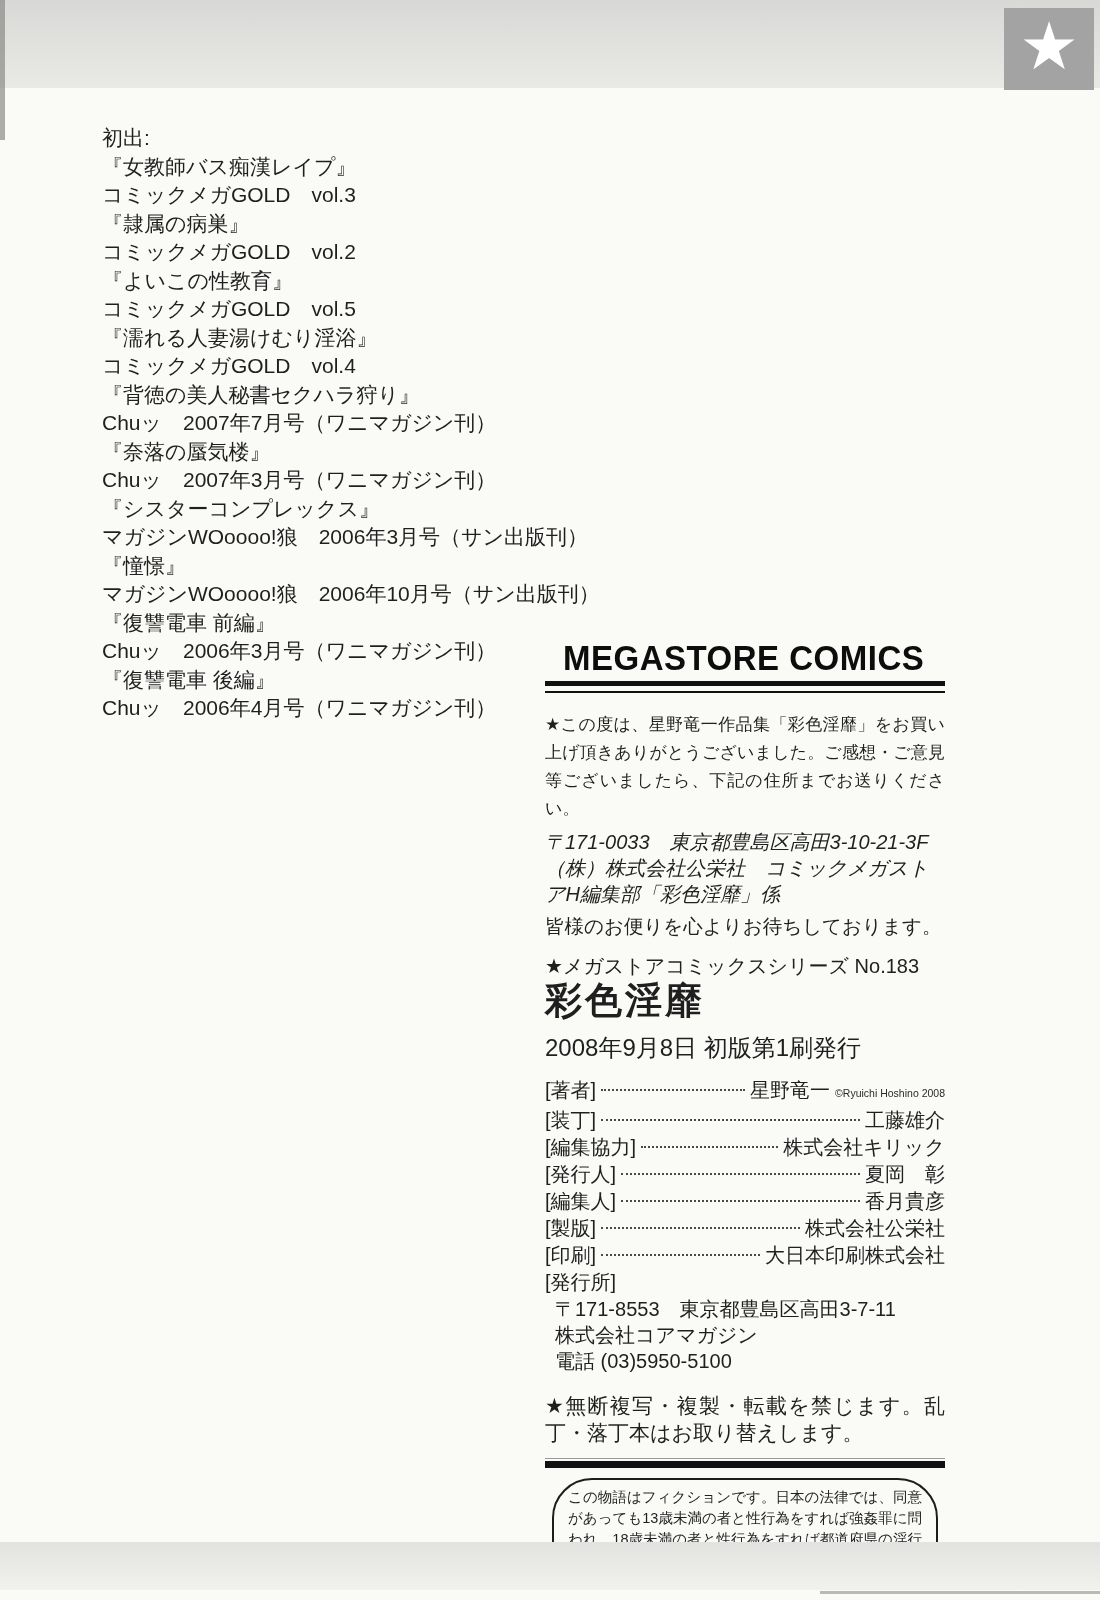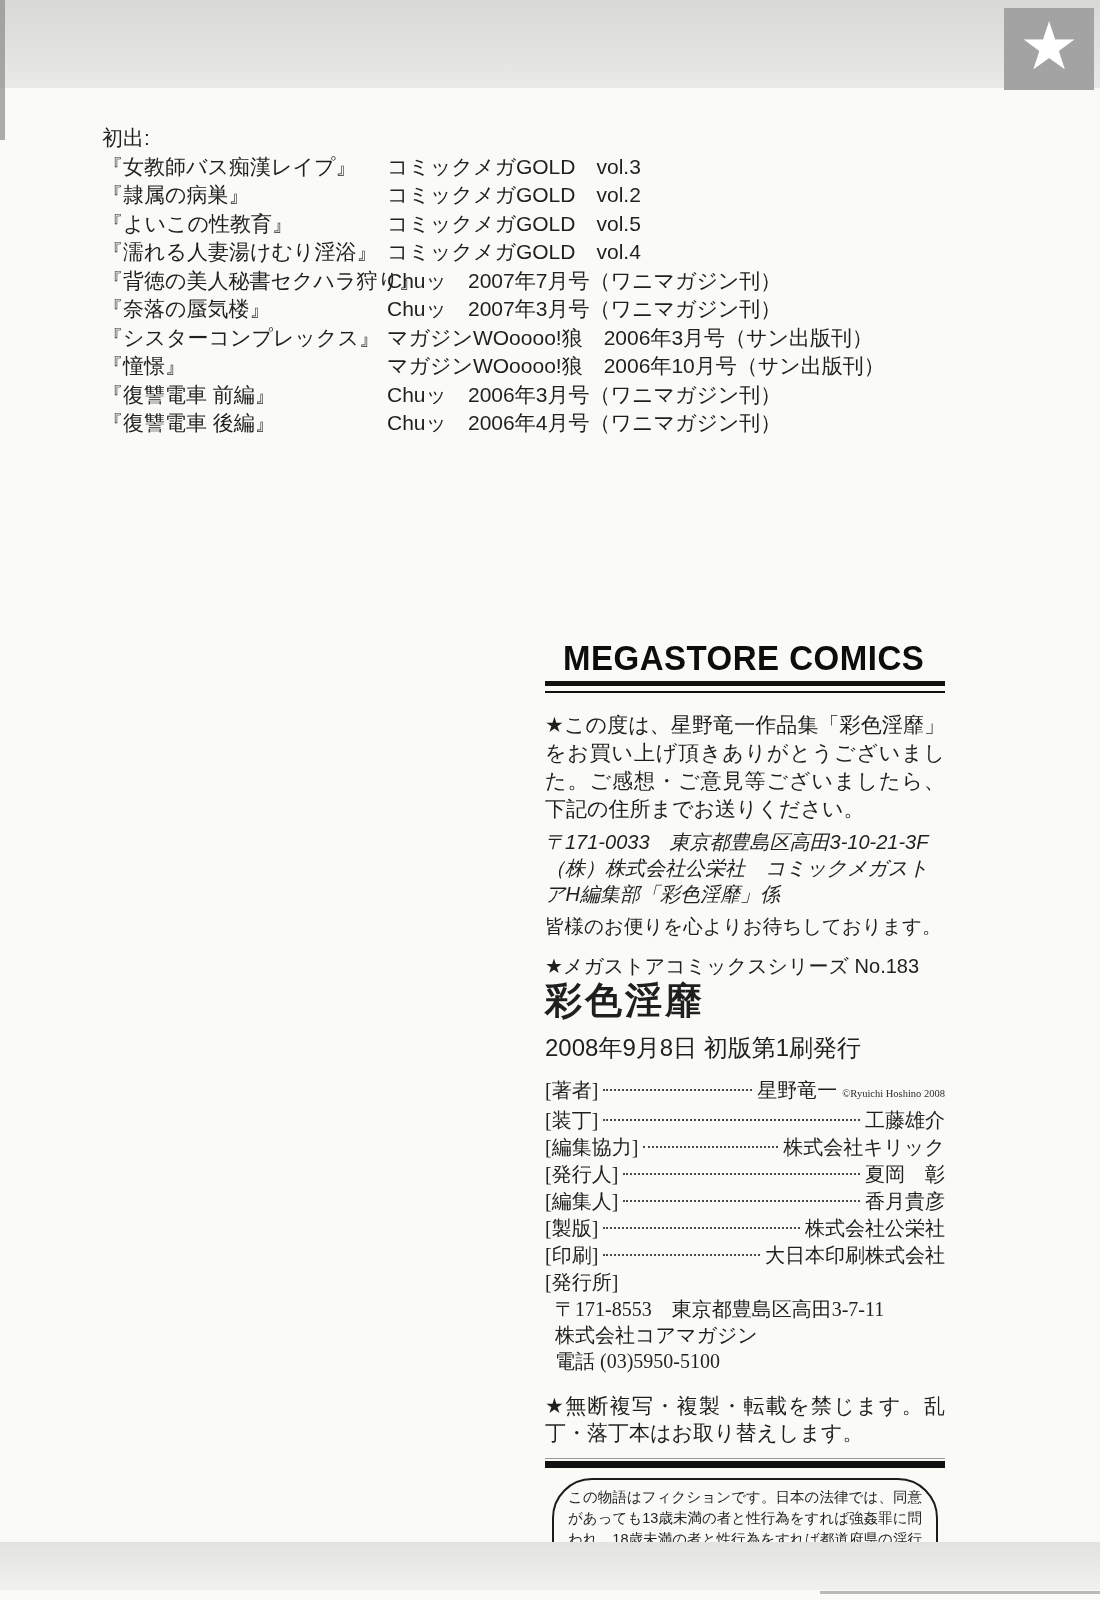--- a/index.html
+++ b/index.html
@@ -39,50 +39,50 @@
     color:var(--star-white, #ffffff);
     font-size:66px; line-height:1; transform:translateY(-3px);
   }
 
   
   .first-pub {
     position:absolute; left:102px; top:124px; width:660px;
     font-size:21px; line-height:28.5px;
   }
   .fp-heading { margin-bottom:0; }
-  .fp-row { display:flex; }
+  .fp-row { display:flex;flex-direction:column; }
   .fp-title { width:285px; flex:none; white-space:nowrap; }
   .fp-source { white-space:nowrap; }
 
   
   .colophon { position:absolute; left:545px; top:640px; width:400px; }
 
   .logo {
     font-size:33px; font-weight:bold; letter-spacing:0.5px;
     white-space:nowrap; transform:scaleY(1.04); transform-origin:left bottom;
     color:#0d0d0d; text-align:left; padding-left:18px;
   }
   .logo-rule {
     margin-top:3px; height:12px; width:100%;
     border-top:5px solid var(--rule-black, #111);
     border-bottom:2px solid var(--rule-black, #111);
   }
 
   .thanks {
-    margin-top:18px; font-size:21px; line-height:28px;
+    margin-top:18px; font-size:17px; line-height:28px;
     text-align:justify;
   }
   .addr { margin-top:6px; font-size:20px; line-height:26px;font-style:italic; }
   .waiting { margin-top:6px; font-size:19.5px; line-height:26px; }
 
   .series { margin-top:14px; font-size:20px; line-height:26px; white-space:nowrap; }
   .book-title { font-size:37px; font-weight:bold; letter-spacing:3px; line-height:44px; }
   .pubdate { margin-top:10px; font-size:24px; line-height:30px; white-space:nowrap; }
 
-  .credits { margin-top:14px; font-size:20px;font-family:Liberation Serif, serif; }
+  .credits { margin-top:14px; font-size:20px; }
   .credit-row { display:flex; align-items:baseline; line-height:27px; white-space:nowrap; }
   .credit-label { flex:none; }
   .leader {
     flex:1; min-width:12px; margin:0 5px;
     border-bottom:2px dotted #4a4a4a; transform:translateY(-6px);
   }
   .credit-value { flex:none; }
   .credit-note { flex:none; font-size:10.5px; margin-left:5px; color:#2a2a2a; }
 
   .publisher { font-size:20px; line-height:26px; }

